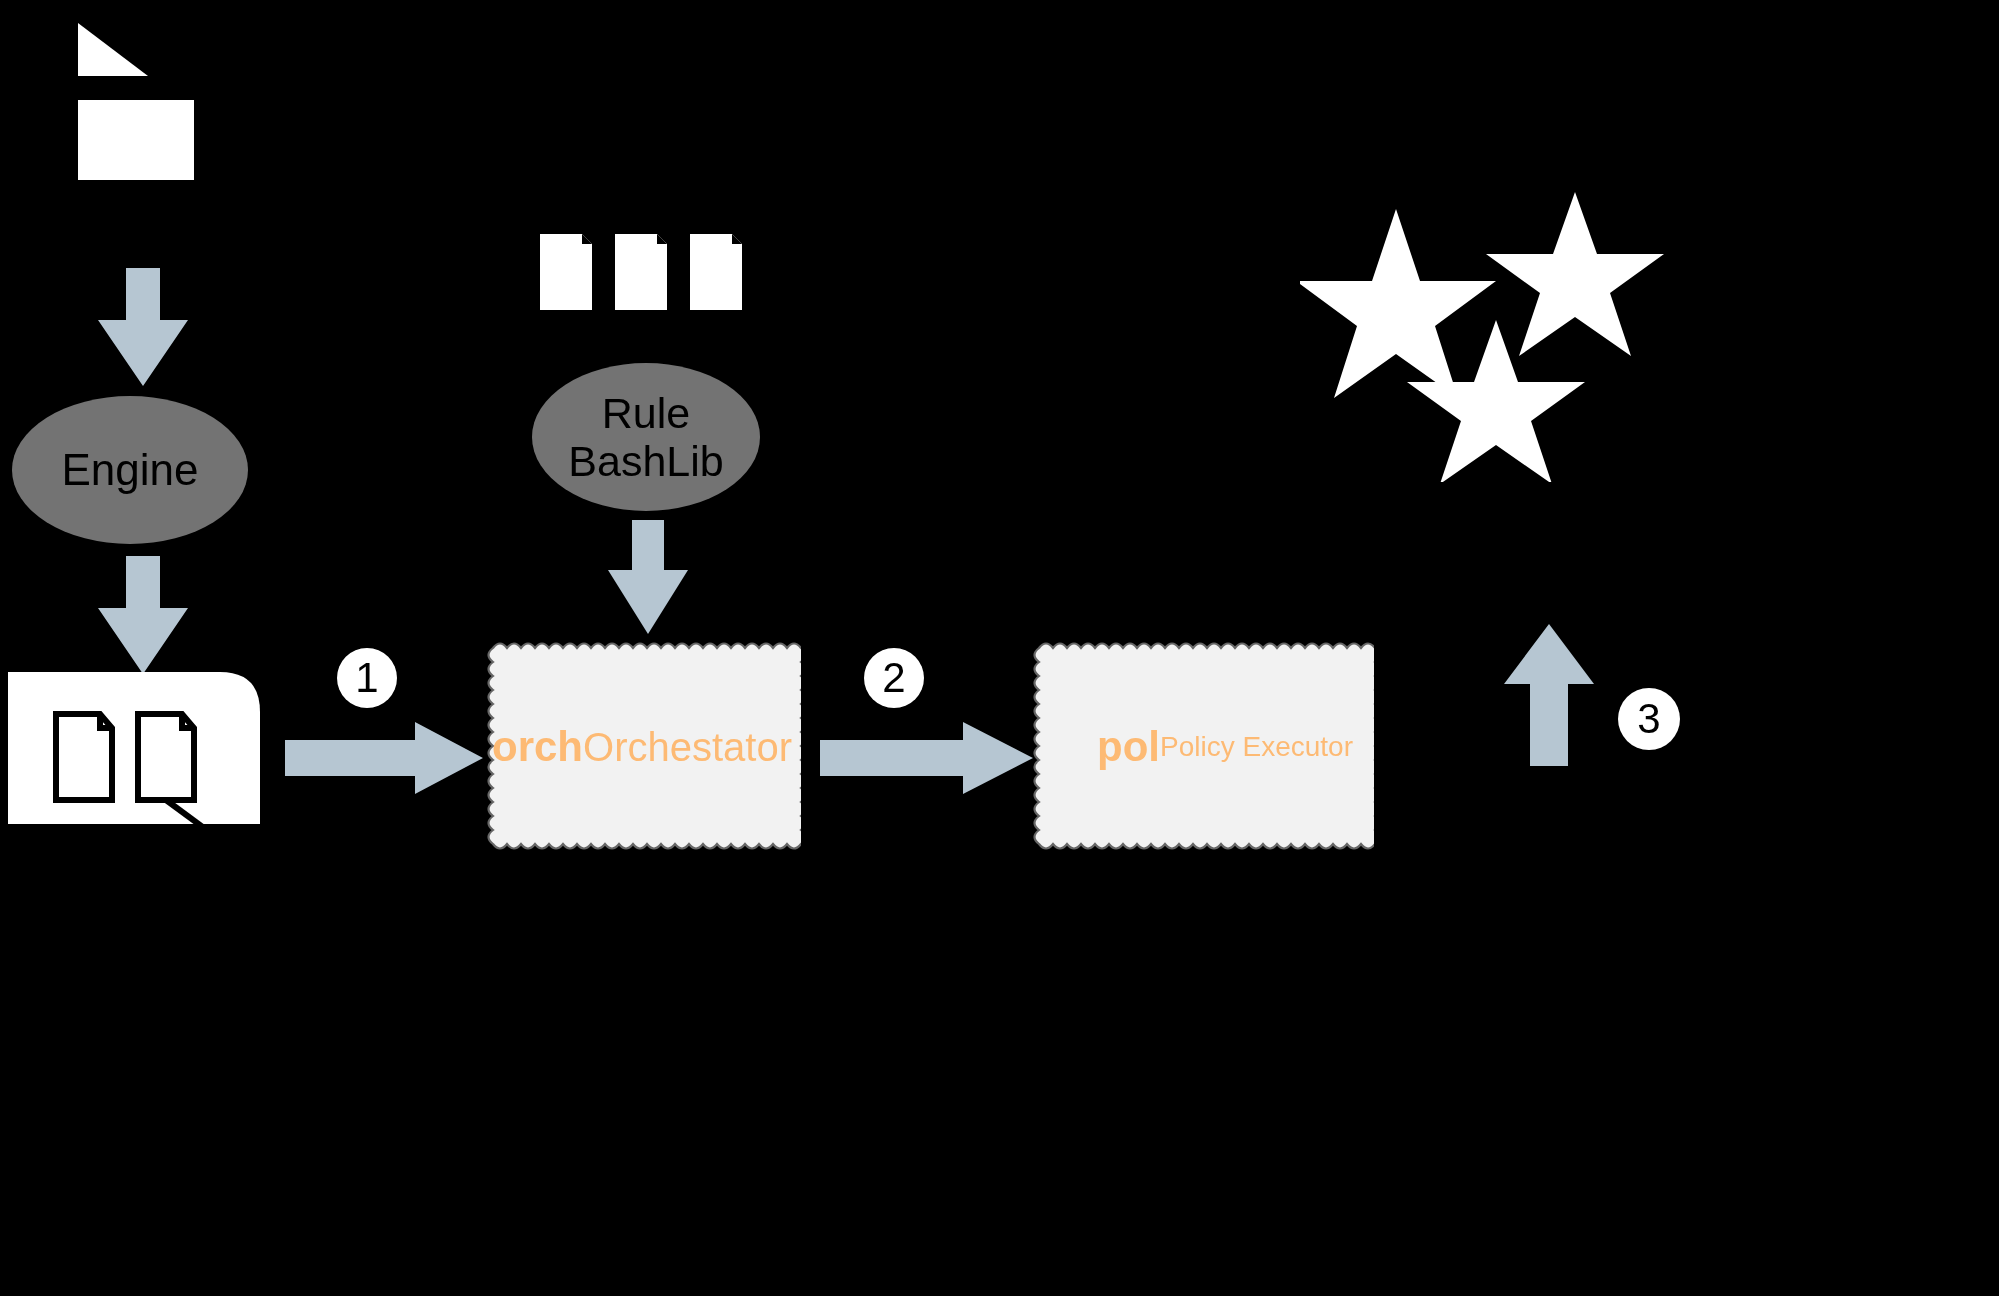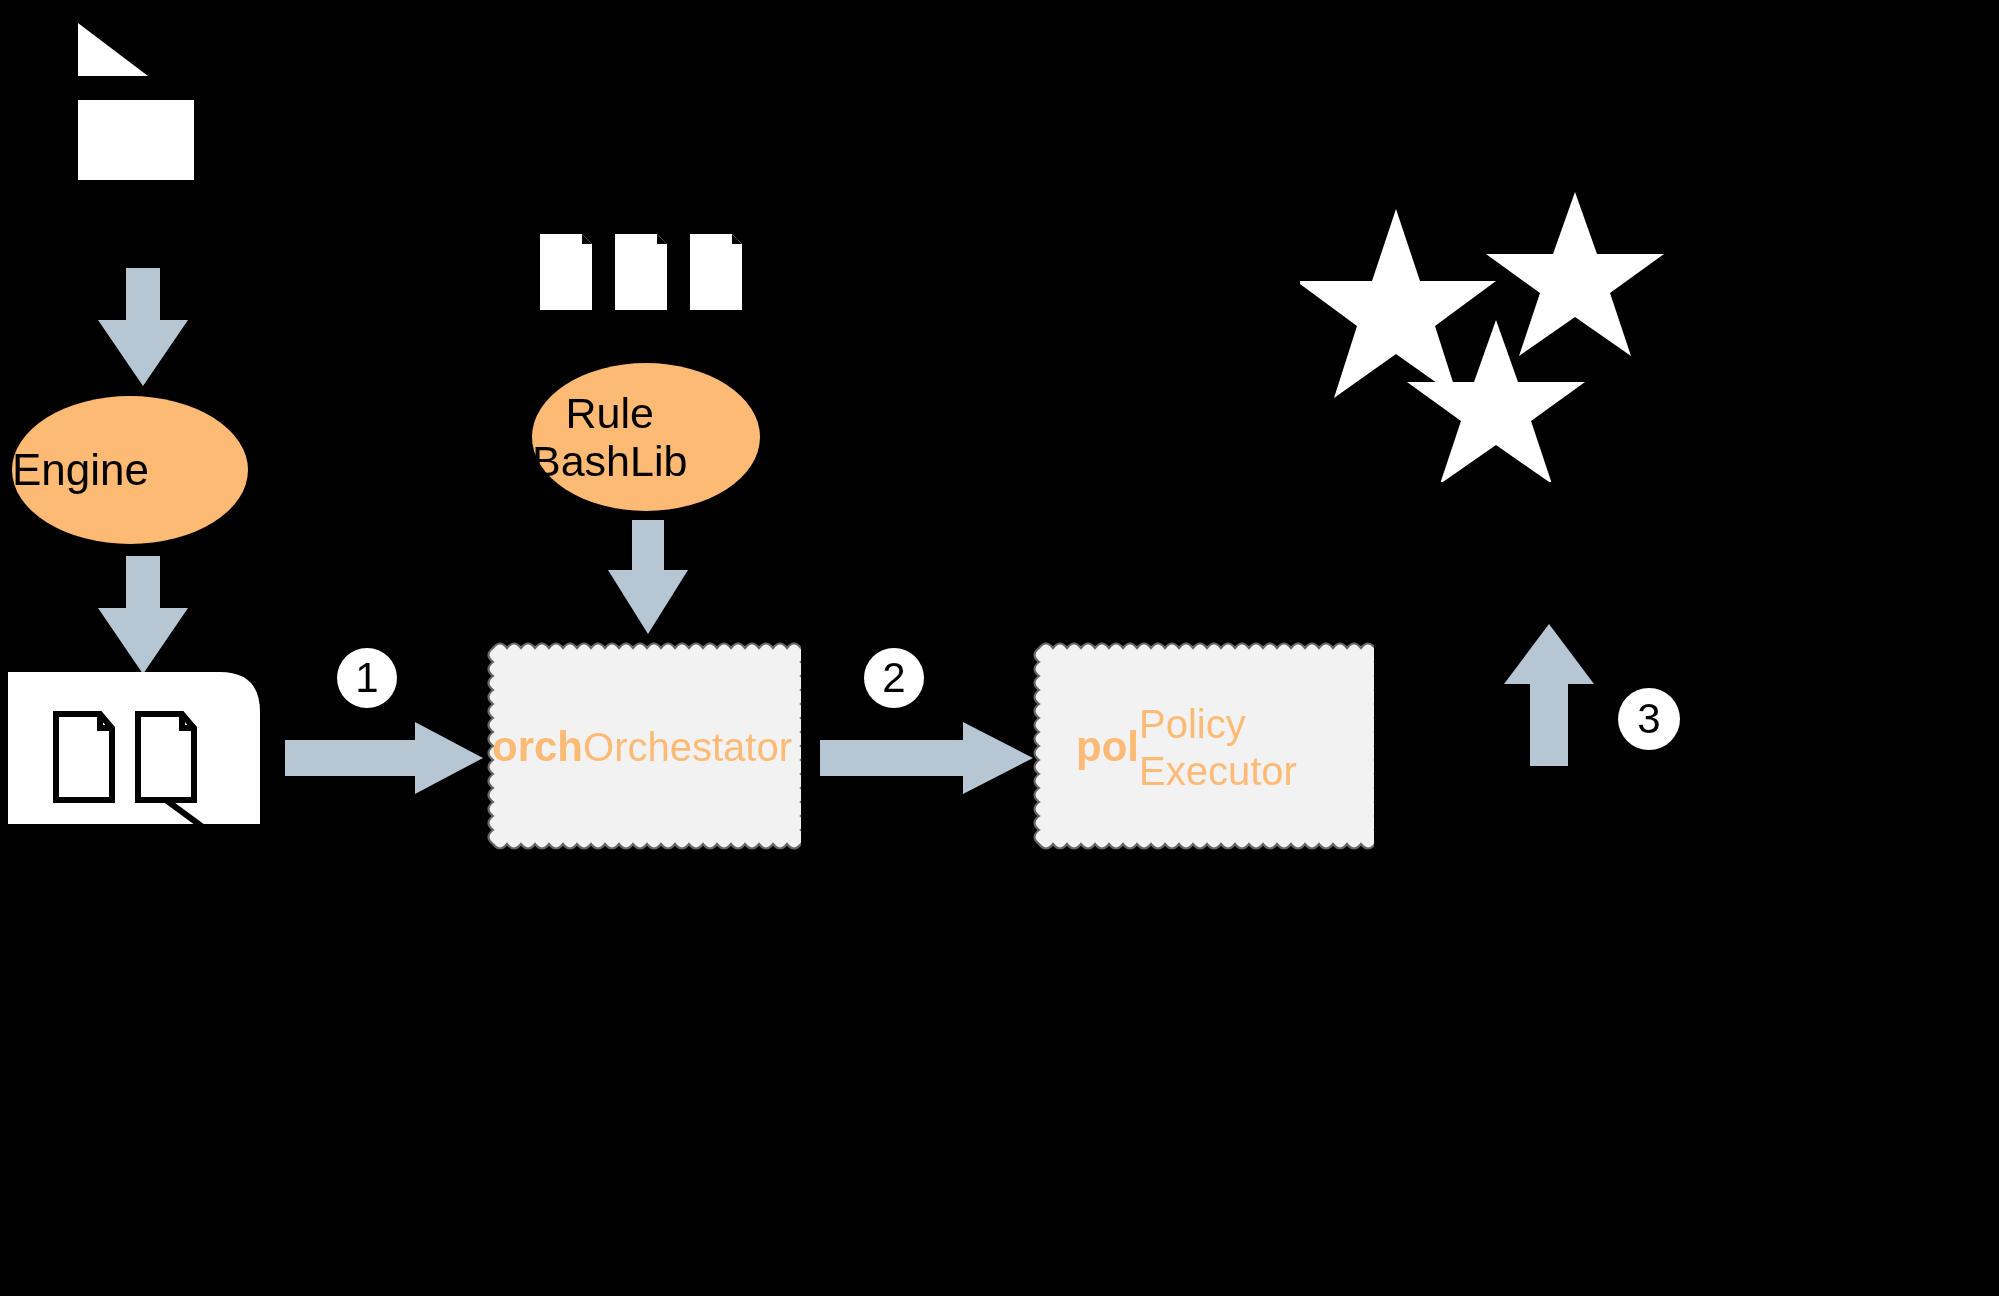--- a/index.html
+++ b/index.html
@@ -7,22 +7,22 @@
   body{
     font-family:"Liberation Sans", sans-serif;
     width:1999px;height:1296px;position:relative;overflow:hidden;
     background:#000000;
   }
   #stage{position:absolute;left:0;top:0;width:1999px;height:1296px;}
   .abs{position:absolute;}
 
   
   .ellipse{
-    background:#fdba74;border-radius:50%;
-    display:flex;align-items:center;justify-content:flex-start;
+    background:#737373;border-radius:50%;
+    display:flex;align-items:center;justify-content:center;
     text-align:center;color:#000000;line-height:1.12;
   }
   .ellipse .lbl{white-space:pre-line;}
 
   
   .scallop-wrap{position:absolute;}
   .scallop-wrap svg{position:absolute;left:0;top:0;width:100%;height:100%;}
   .scallop-text{
     position:absolute;left:0;top:0;width:100%;height:100%;
     display:flex;align-items:center;justify-content:center;
@@ -201,17 +201,17 @@
           q -7 9 -14 0 q -7 9 -14 0 q -7 9 -14 0 q -7 9 -14 0 q -7 9 -14 0 q -7 9 -14 0
           q -9 -7 0 -14 q -9 -7 0 -14 q -9 -7 0 -14 q -9 -7 0 -14 q -9 -7 0 -14 q -9 -7 0 -14
           q -9 -7 0 -14 q -9 -7 0 -14 q -9 -7 0 -14 q -9 -7 0 -14 q -9 -7 0 -14 q -9 -7 0 -14
           q -9 -7 0 -14 q -9 -7 0 -14
           Z"></path>
       </defs>
       <use href="#scalloprect-b" fill="#f2f2f2" stroke="#666666" stroke-width="2.2"></use>
     </svg>
     <div class="scallop-text">
       <span class="code" style="font-size:42px;margin-left:47px;">pol</span>
-      <span class="desc" style="font-size:40px;">Policy Executor</span>
+      <span class="desc" style="font-size:28px;">Policy Executor</span>
     </div>
   </div>
 
 </div>
 
 </body></html>

